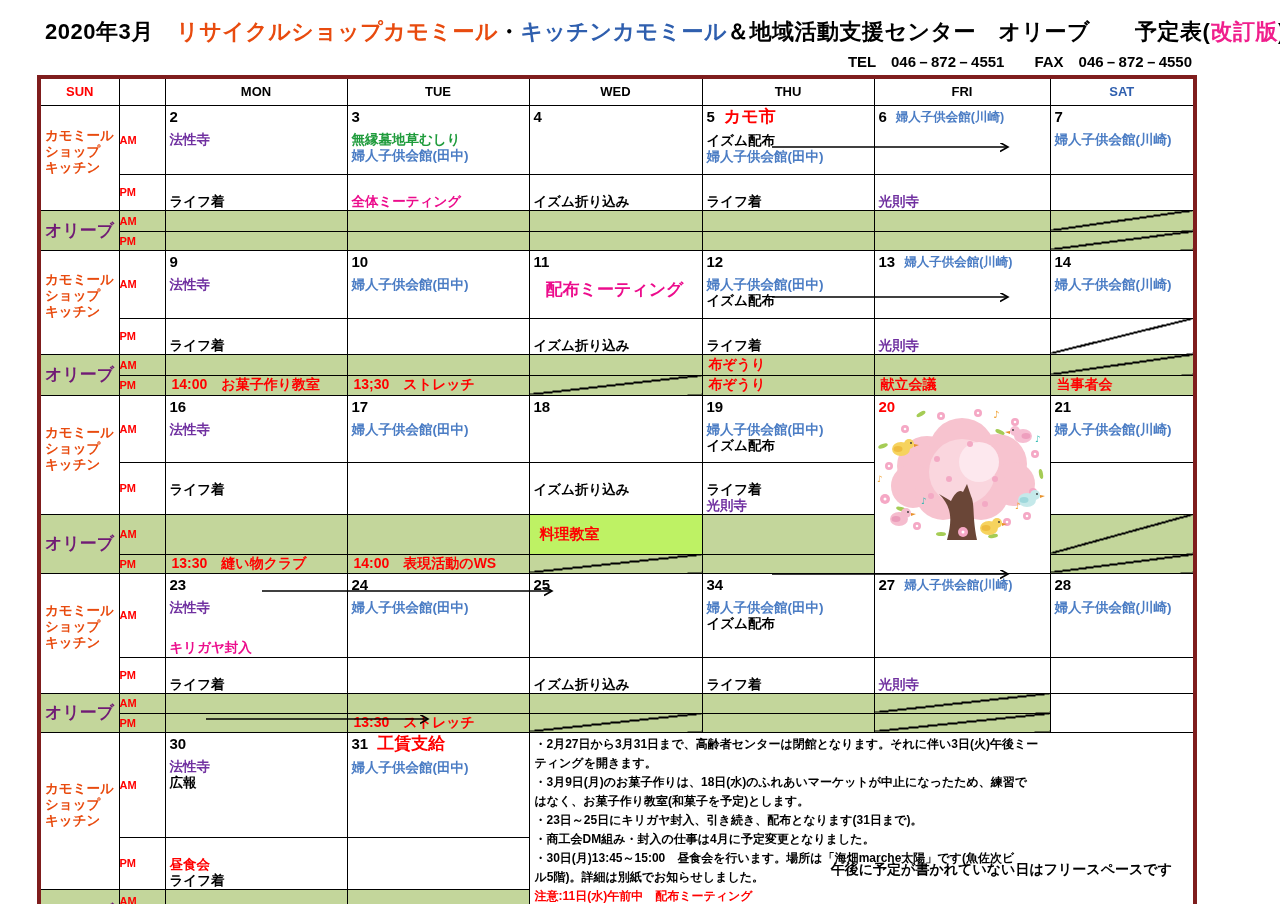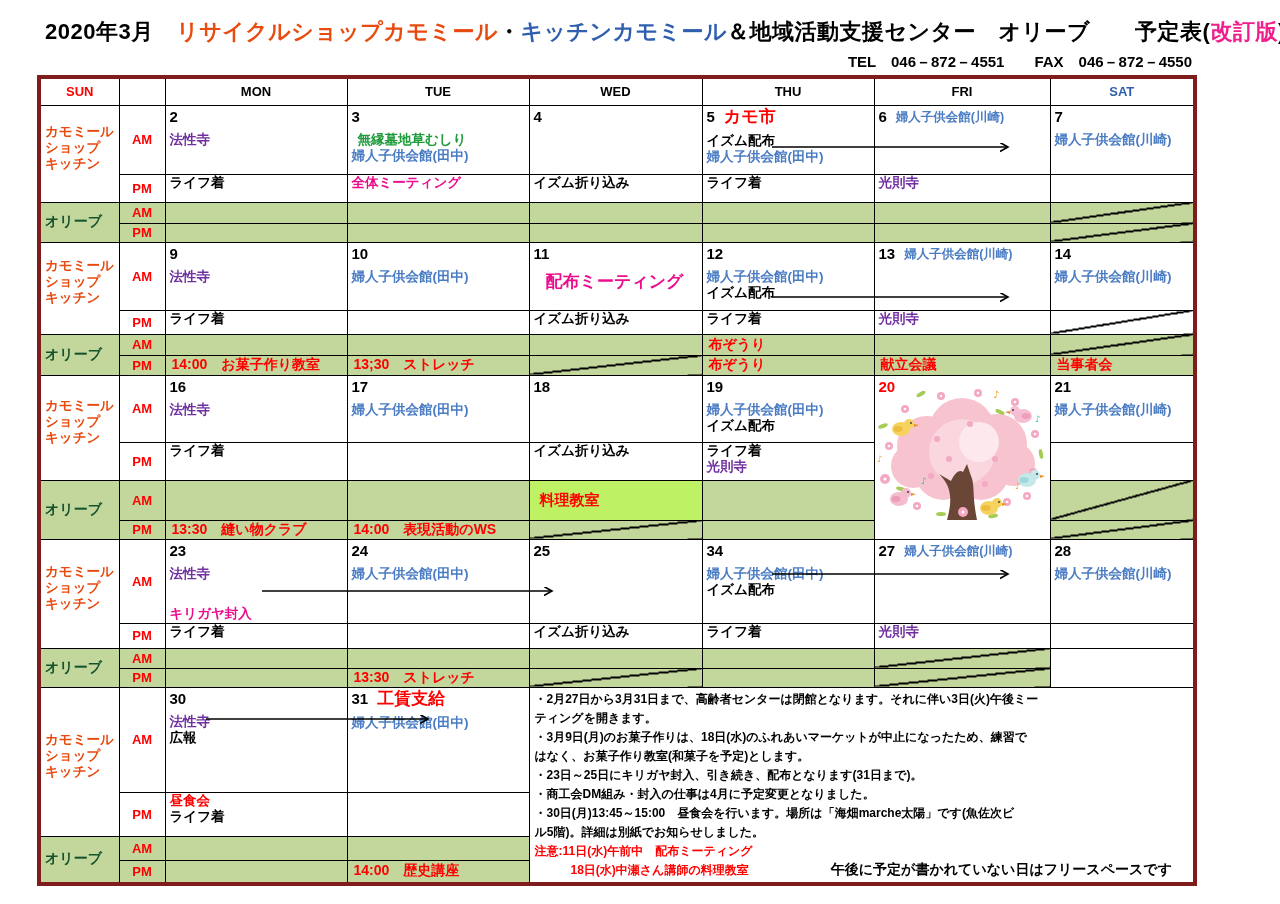--- a/index.html
+++ b/index.html
@@ -19,38 +19,38 @@
   .footer{position:absolute;top:861px;right:108px;font-size:14px;white-space:pre;}
 
   
   table.cal{position:absolute;left:37px;top:75px;border-collapse:collapse;table-layout:fixed;border:4px solid #7f1d1d;background:#fff;}
   .cal th,.cal td{border:1px solid #000;padding:0;margin:0;}
   .cal th{font-size:13px;text-align:center;vertical-align:middle;}
   th.h-sun{color:#f00;}
   th.h-sat{color:#2f5fae;}
 
   td.glabel{vertical-align:middle;padding:0 0 12px 4px;color:#e84b0f;font-size:13.5px;line-height:16px;white-space:pre-line;}
-  td.olabel{vertical-align:middle;padding:0 0 0 4px;color:#14532d;font-size:14px;background:#c3d69b;}
-  td.ampm{color:#f00;font-size:13px;text-align:center;vertical-align:middle;}
+  td.olabel{vertical-align:middle;padding:0 0 0 4px;color:#701a75;font-size:17px;background:#c3d69b;}
+  td.ampm{color:#f00;font-size:11px;vertical-align:middle;}
   td.g{background:#c3d69b;}
   td.diag{background-image:linear-gradient(to bottom right,transparent calc(50% - 1px),#000 calc(50% - 1px),#000 calc(50% + 1px),transparent calc(50% + 1px));}
   td.day{vertical-align:top;padding:2px 3px 0 4px;overflow:hidden;}
-  td.pmc{vertical-align:top;padding:0 3px 0 4px;overflow:hidden;font-size:13.5px;line-height:16px;}
+  td.pmc{vertical-align:top;padding:19px 3px 0 4px;overflow:hidden;font-size:13.5px;line-height:16px;}
   td.oev{vertical-align:middle;padding:0 3px 0 6px;overflow:hidden;font-size:14px;color:#f00;}
   td.yellow{background:#bef264;text-align:left;vertical-align:middle;color:#f00;font-size:15px;padding:10px;}
   td.notes{vertical-align:top;padding:2px 5px;background:#fff;}
   td.treecell{position:relative;background:#fff;vertical-align:top;padding:0;overflow:hidden;}
 
   .date{font-size:15px;line-height:17px;color:#000;}
   .dline{display:flex;align-items:flex-start;gap:9px;}
   .v{font-size:13.5px;line-height:16.5px;}
   .gap{margin-top:7px;}
   .c-purple{color:#7030a0;}
   .c-blue{color:#4a7cc4;}
-  .c-green{color:#1e9b3b;margin-left:6px;}
+  .c-green{color:#1e9b3b;}
   .c-red{color:#f00;}
   .c-mag{color:#ec0c8c;}
   .c-black{color:#000;}
   .big-red{font-size:17px;line-height:18px;color:#f00;}
   .big-mag{font-size:17px;line-height:19px;color:#ec0c8c;margin:10px 0 0 12px;}
   .inlinev{font-size:12.5px;line-height:16px;color:#4a7cc4;margin-top:1px;}
   .nl{font-size:12px;line-height:19px;white-space:pre;}
   .nl-red{color:#f00;}
   .tree-date{position:absolute;left:4px;top:2px;font-size:15px;color:#f00;z-index:2;}
   svg.tree{position:absolute;left:0;top:8px;z-index:1;}

